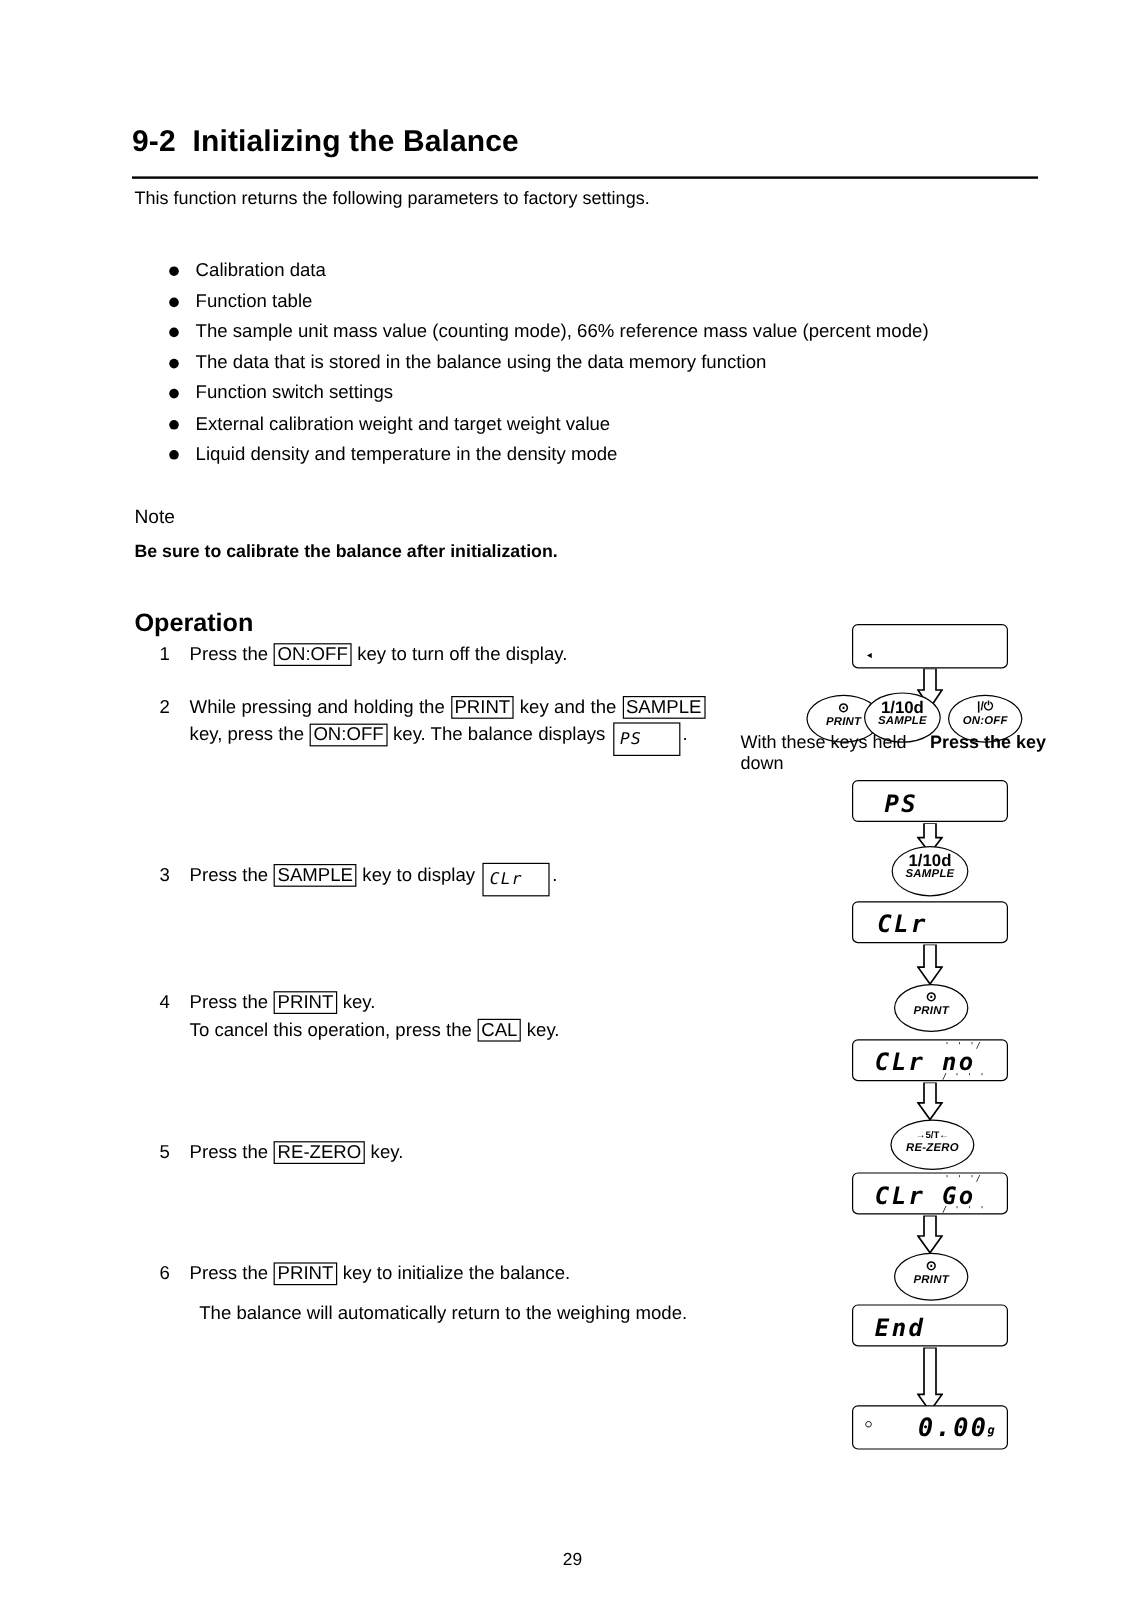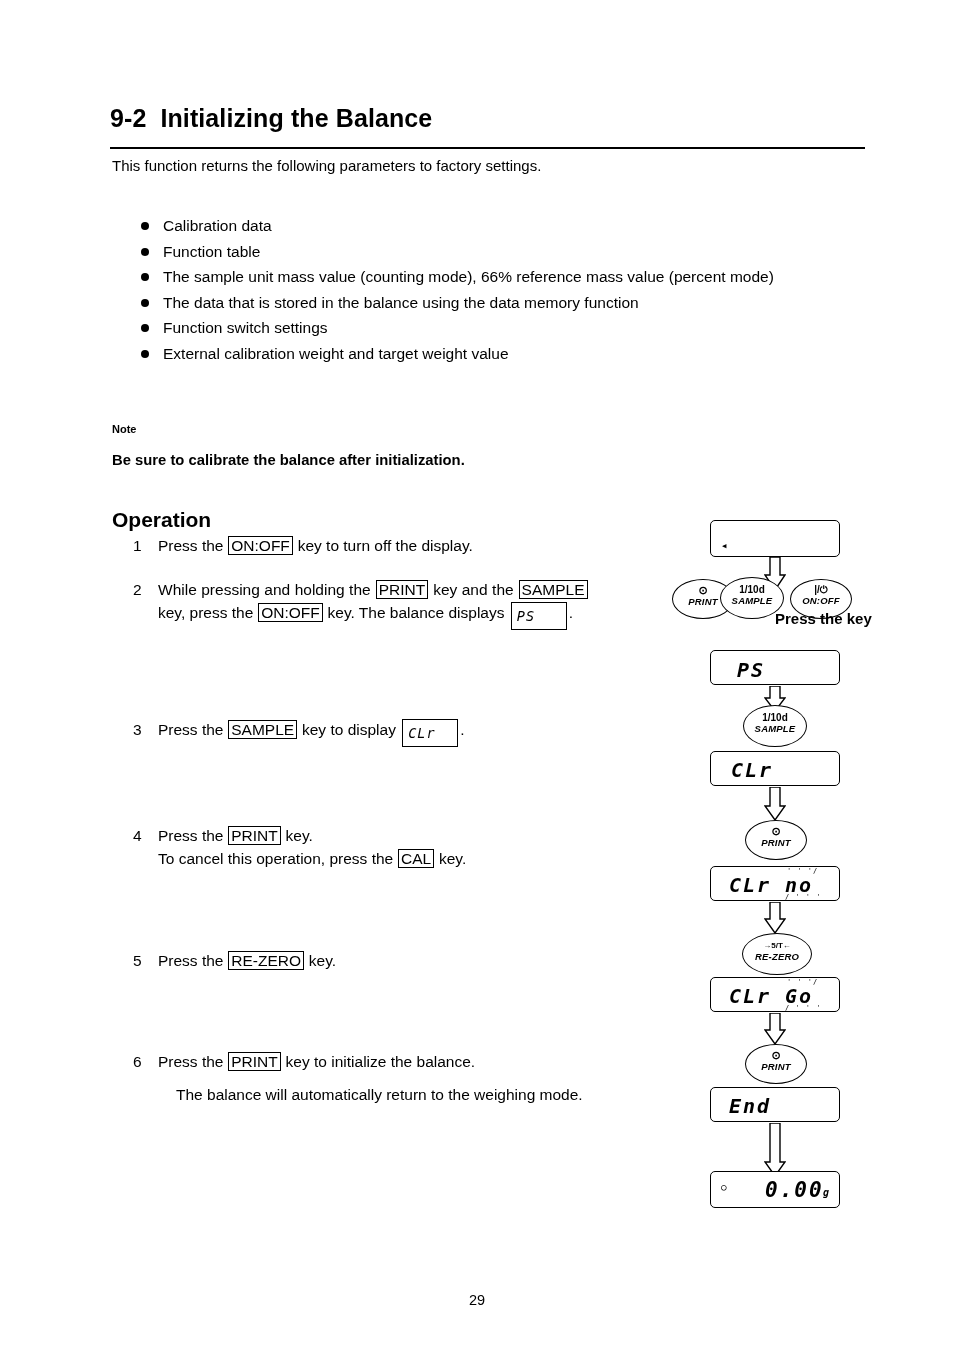--- a/index.html
+++ b/index.html
@@ -76,22 +76,22 @@
     height: 8px;
     border-radius: 50%;
     background: #000;
   }
 
   
   .note-title {
     position: absolute;
     left: 112px;
     top: 423px;
-    font-size: 11px;
-    font-weight: bold;
+    font-size: 16px;
+    font-weight: normal;
     text-align: right;
   }
   .note-body {
     position: absolute;
     left: 112px;
     top: 452px;
     font-size: 14.8px;
     font-weight: bold;
   }
 
@@ -177,21 +177,21 @@
     position: absolute;
     border: 1.8px solid #000;
     border-radius: 50%;
     box-sizing: border-box;
     background: #fff;
     text-align: center;
     font-style: italic;
     font-weight: bold;
   }
   .okey .top-lbl {
-    font-size: 10px;
+    font-size: 14px;
     line-height: 9.5px;
     display: block;
     font-style: normal;
   }
   .okey .main-lbl {
     font-size: 9.5px;
     line-height: 11px;
     display: block;
     letter-spacing: 0.2px;
   }
@@ -231,20 +231,21 @@
 
   <div class="intro">This function returns the following parameters to factory settings.</div>
 
   <div class="bullet-list" id="bullet-list">
       <div class="bullet-item"><span class="dot"></span><span>Calibration data</span></div>
       <div class="bullet-item"><span class="dot"></span><span>Function table</span></div>
       <div class="bullet-item"><span class="dot"></span><span>The sample unit mass value (counting mode), 66% reference mass value (percent mode)</span></div>
       <div class="bullet-item"><span class="dot"></span><span>The data that is stored in the balance using the data memory function</span></div>
       <div class="bullet-item"><span class="dot"></span><span>Function switch settings</span></div>
       <div class="bullet-item"><span class="dot"></span><span>External calibration weight and target weight value</span></div>
+      <div class="bullet-item"><span class="dot"></span><span>Liquid density and temperature in the density mode</span></div>
     </div>
 
   <div class="note-title">Note</div>
   <div class="note-body">Be sure to calibrate the balance after initialization.</div>
 
   <div class="operation-title">Operation</div>
   <div class="steps" id="steps">
       <div class="step" style="position: absolute; left: 0px; top: 0px; width: 455px;">
         <span class="step-num">1</span>
         <div class="step-body">Press the <span class="keybox">ON:OFF</span> key to turn off the display.</div>
@@ -260,21 +261,21 @@
       <div class="step" style="position: absolute; left: 0px; top: 290px; width: 455px;">
         <span class="step-num">4</span>
         <div class="step-body">Press the <span class="keybox">PRINT</span> key.<br>To cancel this operation, press the <span class="keybox">CAL</span> key.</div>
       </div>
       <div class="step" style="position: absolute; left: 0px; top: 415px; width: 455px;">
         <span class="step-num">5</span>
         <div class="step-body">Press the <span class="keybox">RE-ZERO</span> key.</div>
       </div>
       <div class="step" style="position: absolute; left: 0px; top: 516px; width: 455px;">
         <span class="step-num">6</span>
-        <div class="step-body">Press the <span class="keybox">PRINT</span> key to initialize the balance.<div style="height: 10px;"></div><div class="step-body justified" style="margin-left: 18px;">The balance will automatically return to the weighing mode.</div></div>
+        <div class="step-body">Press the <span class="keybox">PRINT</span> key to initialize the balance.<div style="height: 10px;"></div><div class="step-body justified" style="margin-left: 8px;">The balance will automatically return to the weighing mode.</div></div>
       </div>
     </div>
 
   <div class="flow">
 
     <div class="disp" style="left:98px; top:5px; width:130px; height:37px;">
       <span class="disp-text" style="left:10px; top:18px; font-size:11px; font-style:normal; letter-spacing:0;">◂</span>
     </div>
 
     <svg width="22" height="34" style="position:absolute; left:152px; top:42px;">
@@ -289,20 +290,21 @@
     <div class="okey" style="left:108px; top:62px; width:64px; height:42px; padding-top:7px;">
       <span class="top-lbl" style="font-weight:bold;">1/10d</span>
       <span class="main-lbl">SAMPLE</span>
     </div>
 
     <div class="okey" style="left:178px; top:64px; width:62px; height:40px; padding-top:5px;">
       <span class="top-lbl" style="font-size:10px;">|/⏻</span>
       <span class="main-lbl">ON:OFF</span>
     </div>
 
+    <div class="caption" style="left:5px; top:95px; width:150px;">With these keys held down</div>
     <div class="caption" style="left:163px; top:95px; width:140px;font-weight:bold;">Press the key</div>
 
     <div class="disp" style="left:98px; top:135px; width:130px; height:35px;">
       <span class="disp-text" style="left:26px; top:7px; font-size:20px;">PS</span>
     </div>
 
     <svg width="22" height="26" style="position:absolute; left:152px; top:171px;">
       <polygon points="6,0 16,0 16,12 21,12 11,25 1,12 6,12" fill="#fff" stroke="#000" stroke-width="1.4"></polygon>
     </svg>
 

